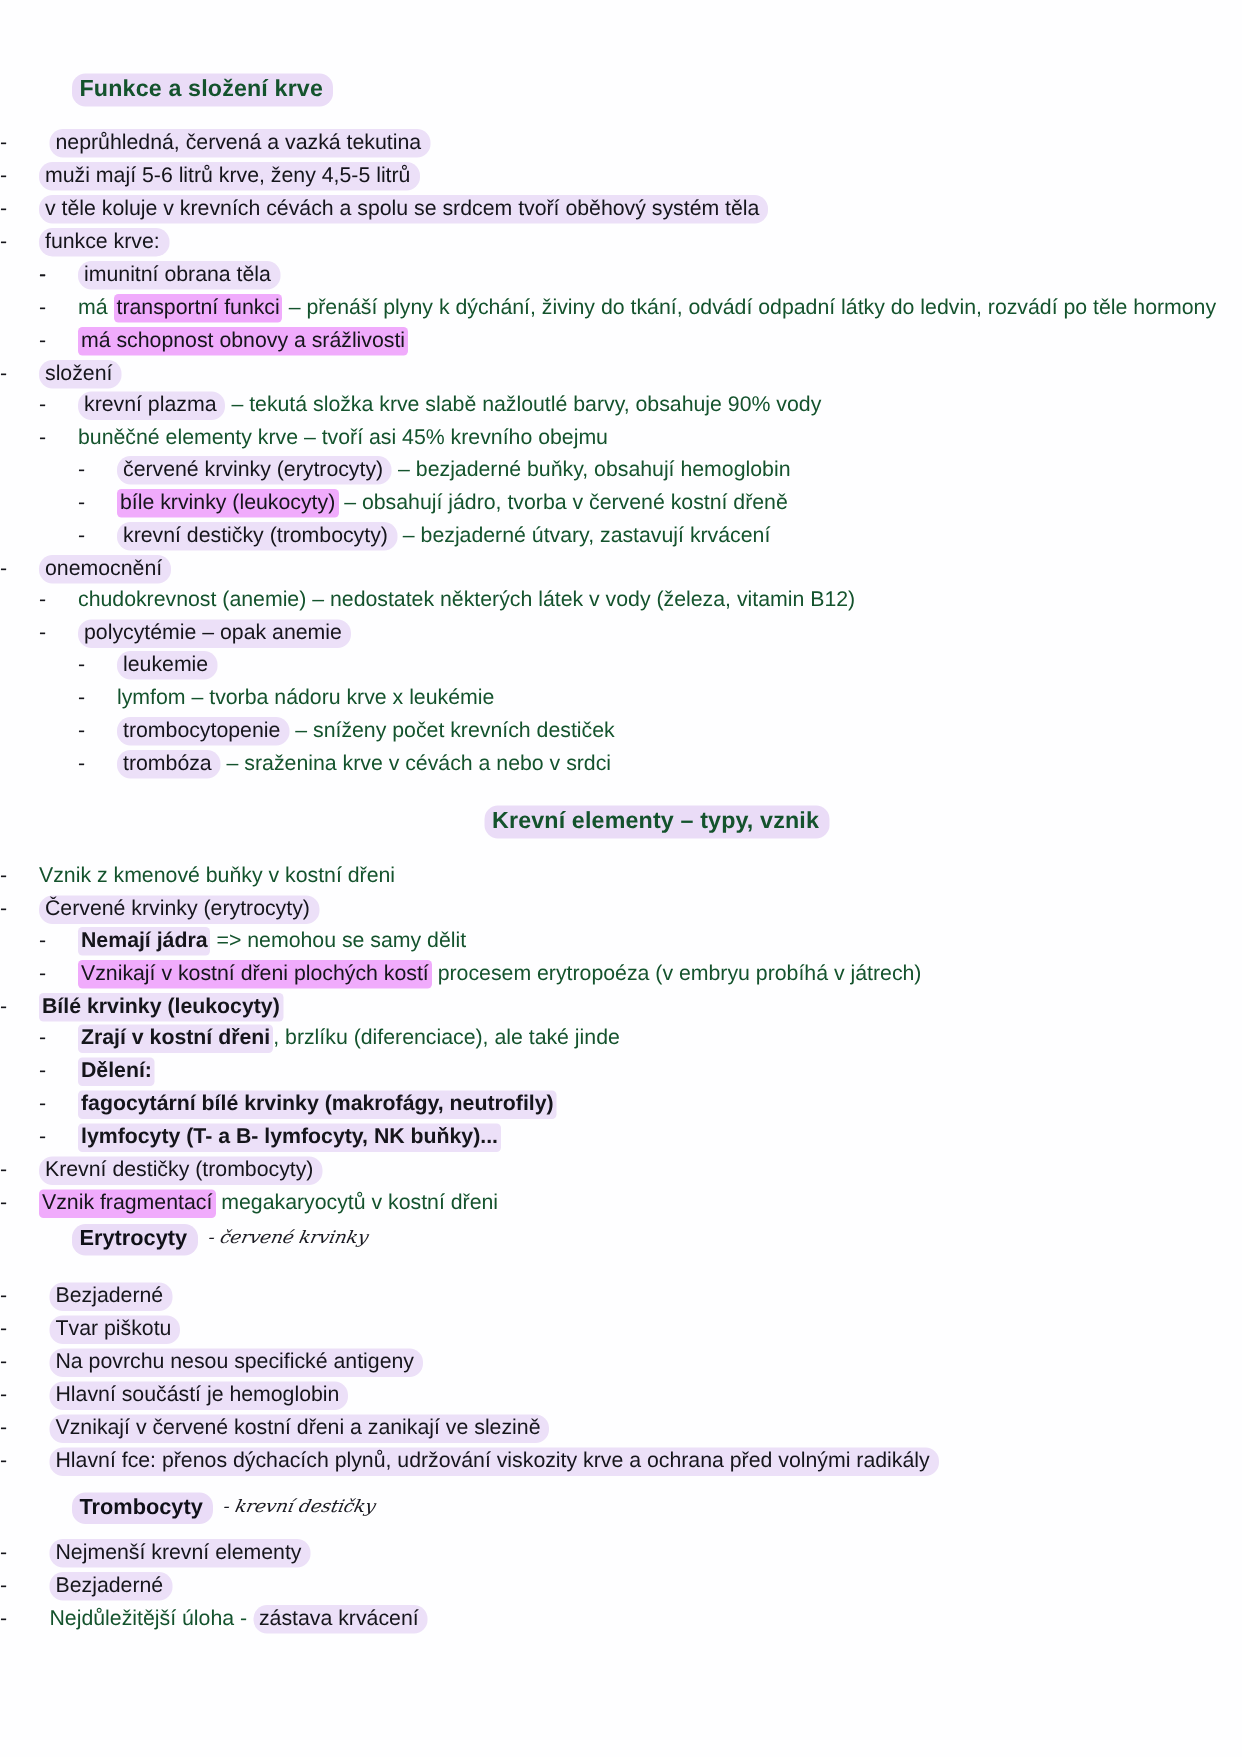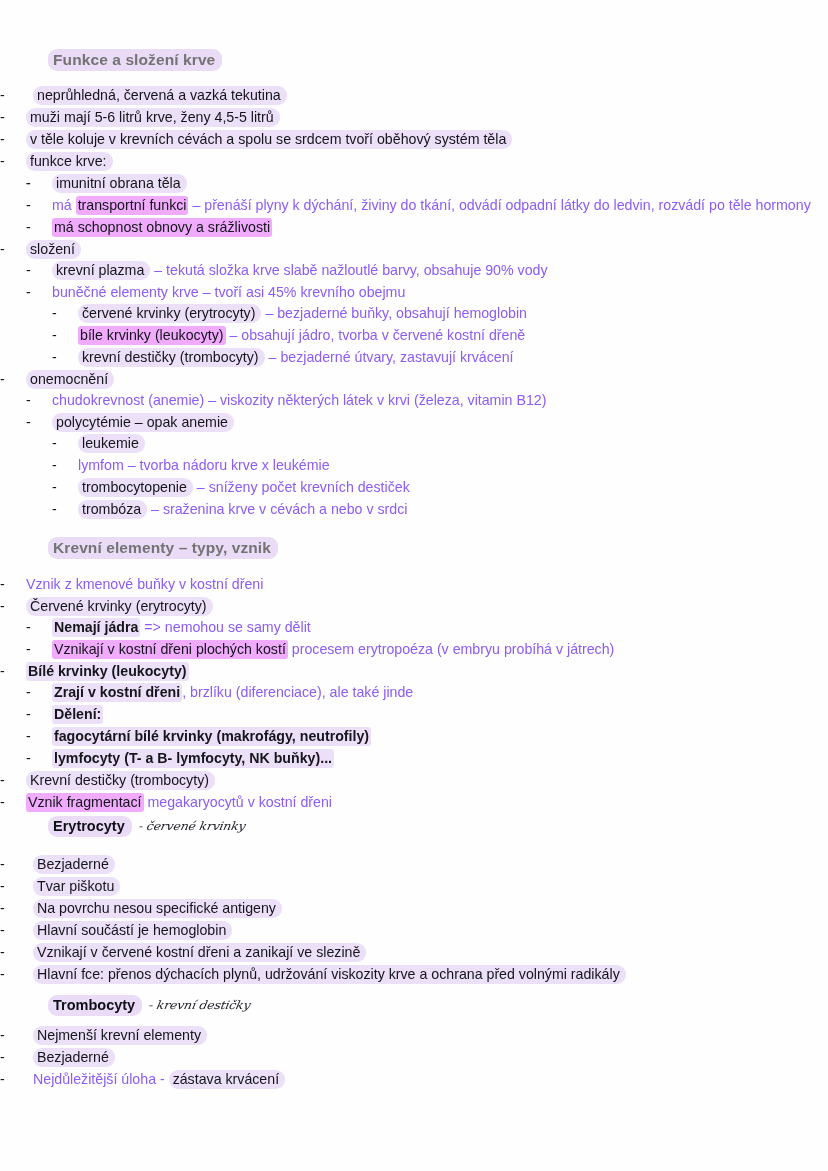--- a/index.html
+++ b/index.html
@@ -19,21 +19,21 @@
     background: #fefeff;
     padding: 0;
     overflow: hidden;
   }
 
   
   .section-heading {
     font-size: 15.5px;
     font-weight: bold;
     letter-spacing: 0.1px;
-    color: #737373;
+    color: #14532d;
     margin: 0;
     line-height: 1.35;
   }
   .hl-head {
     background: #eadcf7;
     border-radius: 9px;
     padding: 2px 7px 3px 5px;
     box-decoration-break: clone;
     -webkit-box-decoration-break: clone;
   }
@@ -102,27 +102,27 @@
     -webkit-box-decoration-break: clone;
   }
   .hl-sq {
     background: #ece0f8;
     border-radius: 3px;
     padding: 1px 2px 2px 2px;
     box-decoration-break: clone;
     font-weight: bold;
     -webkit-box-decoration-break: clone;
   }
-  .plain { color: #8b5cf6; }
+  .plain { color: #14532d; }
 
   
   .blk { position: absolute; left: 0; right: 0; }
   #b-head1   { top: 50px;  left: 48px; }
   #b-list1   { top: 85px;  left: 0; }
-  #b-head2   { top: 538px; left: 48px; }
+  #b-head2   { top: 538px; left: 48px; text-align: center; }
   #b-list2   { top: 574px; left: 0; }
   #b-head3   { top: 817px; left: 48px; }
   #b-list3   { top: 854px; left: 0; }
   #b-head4   { top: 996px; left: 48px; }
   #b-list4   { top: 1025px; left: 0; }
 </style>
 </head>
 <body>
 
 <div class="page">
@@ -203,21 +203,21 @@
         </ul>
       </li>
 
       <li class="row">
         <span class="dash">-</span>
         <span class="hl">onemocnění</span>
 
         <ul class="lvl indent-2">
           <li class="row">
             <span class="dash">-</span>
-            <span class="plain">chudokrevnost (anemie) – viskozity některých látek v krvi (železa, vitamin B12)</span>
+            <span class="plain">chudokrevnost (anemie) – nedostatek některých látek v vody (železa, vitamin B12)</span>
           </li>
           <li class="row">
             <span class="dash">-</span>
             <span class="hl">polycytémie – opak anemie</span>
 
             <ul class="lvl indent-3">
               <li class="row">
                 <span class="dash">-</span>
                 <span class="hl">leukemie</span>
               </li>

